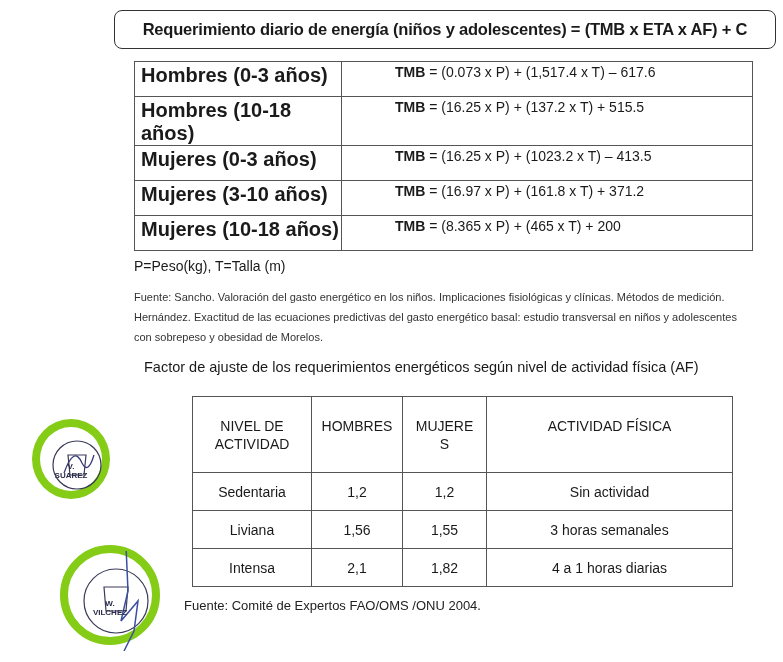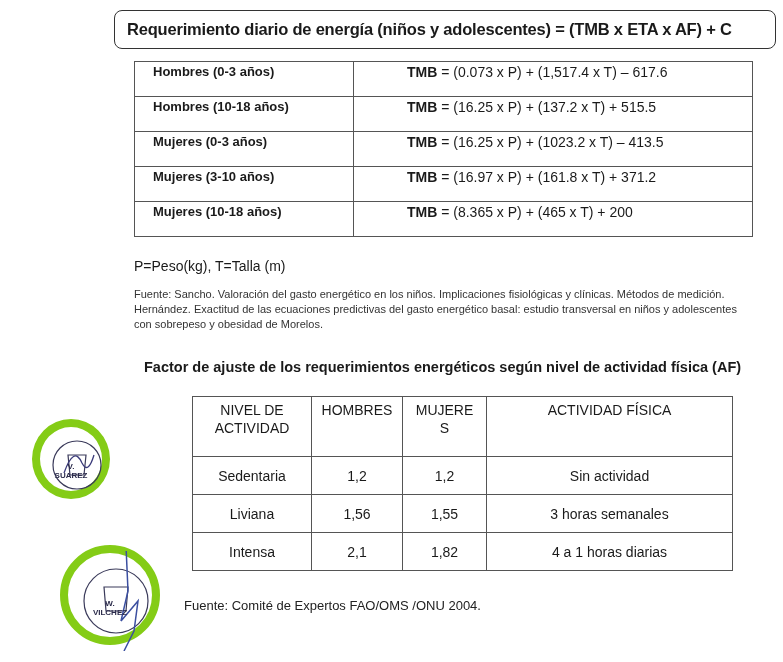--- a/index.html
+++ b/index.html
@@ -1,29 +1,29 @@
 <!DOCTYPE html>
 <html><head>
   <meta charset="utf-8">
   <style>
     html, body { margin: 0; padding: 0; background: #ffffff; }
     body { width: 783px; height: 662px; position: relative; overflow: hidden; font-family: "Liberation Sans", sans-serif; color: #1a1a1a; }
-    .title-box { position: absolute; left: 114px; top: 10px; width: 662px; height: 39px; border: 1.5px solid #333; border-radius: 8px; box-sizing: border-box; display: flex; align-items: center; font-weight: bold; font-size: 16.5px; letter-spacing: -0.2px; padding-left: 12px; }
+    .title-box { position: absolute; left: 114px; top: 10px; width: 662px; height: 39px; border: 1.5px solid #333; border-radius: 8px; box-sizing: border-box; display: flex; align-items: center; justify-content: center; font-weight: bold; font-size: 16.5px; letter-spacing: -0.2px; }
     table { border-collapse: collapse; position: absolute; }
     .tmb-table { left: 134px; top: 61px; width: 619px; }
     .tmb-table td { border: 1px solid #555; height: 32px; padding: 0; vertical-align: top; }
-    .tmb-table td.grp { width: 200px; font-weight: bold; font-size: 13px; padding-left: 18px; padding-top: 2px; }
+    .tmb-table td.grp { width: 200px; font-weight: bold; font-size: 20px; padding-left: 6px; padding-top: 2px; }
     .tmb-table td.eq { font-size: 14px; padding-left: 53px; padding-top: 2px; }
     .tmb-table td.eq b { font-weight: bold; }
     .legend { position: absolute; left: 134px; top: 258px; font-size: 14px; }
-    .source1 { position: absolute; left: 134px; top: 287px; width: 620px; font-size: 11px; line-height: 15px; color: #333; }
-    .af-title { position: absolute; left: 144px; top: 359px; font-size: 14.5px; font-weight: bold; }
+    .source1 { position: absolute; left: 134px; top: 287px; width: 620px; font-size: 11px; line-height: 20px; color: #333; }
+    .af-title { position: absolute; left: 144px; top: 359px; font-size: 14.5px; font-weight: normal; }
     .af-table { left: 192px; top: 396px; width: 541px; font-size: 14px; text-align: center; }
     .af-table th, .af-table td { border: 1px solid #555; font-weight: normal; }
-    .af-table th { height: 54px; vertical-align: top; padding-top: 4px; line-height: 18px; margin-top: 8px; }
+    .af-table th { height: 54px; vertical-align: top; padding-top: 20px; line-height: 18px; margin-top: 8px; }
     .af-table td { height: 35px; }
     .source2 { position: absolute; left: 184px; top: 598px; font-size: 13px; color: #222; }
     .stamp { position: absolute; border-radius: 50%; border: 8px solid #84cc16; box-sizing: border-box; }
     .stamp1 { left: 32px; top: 419px; width: 78px; height: 80px; }
     .stamp2 { left: 60px; top: 545px; width: 100px; height: 100px; }
     .stamp-inner { position: absolute; left: 50%; top: 50%; transform: translate(-50%,-50%); font-size: 8px; font-weight: bold; color: #2a2a4a; text-align: center; }
   </style>
 </head>
 <body>
 

